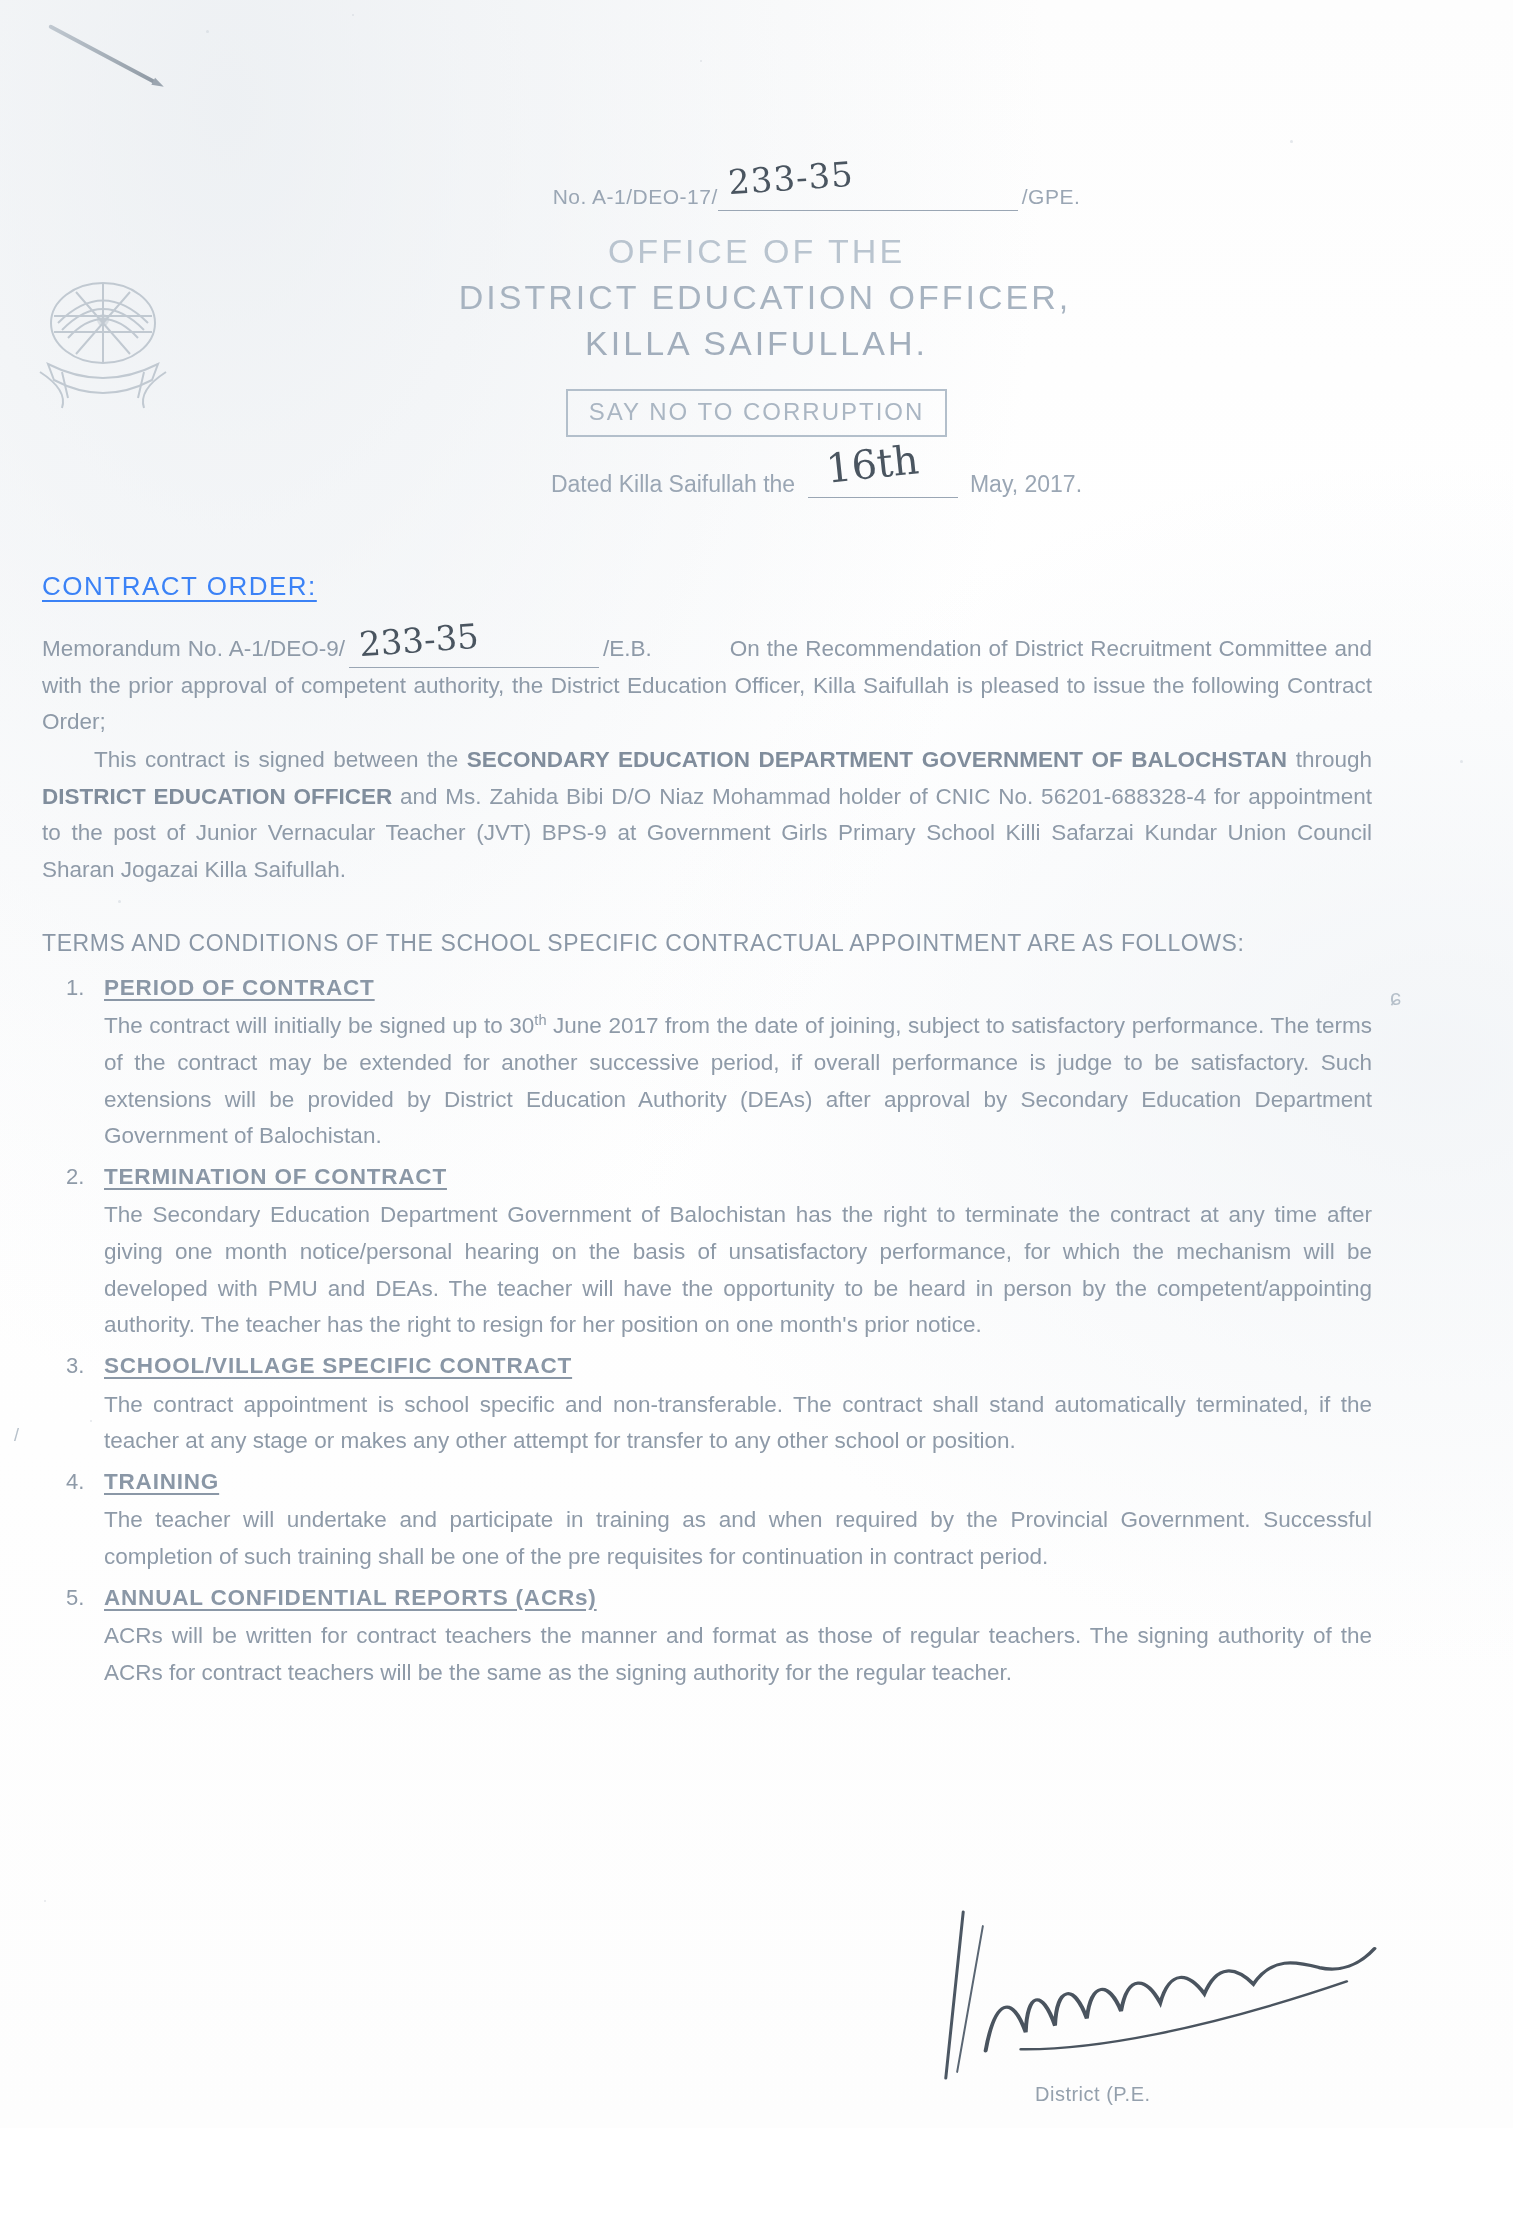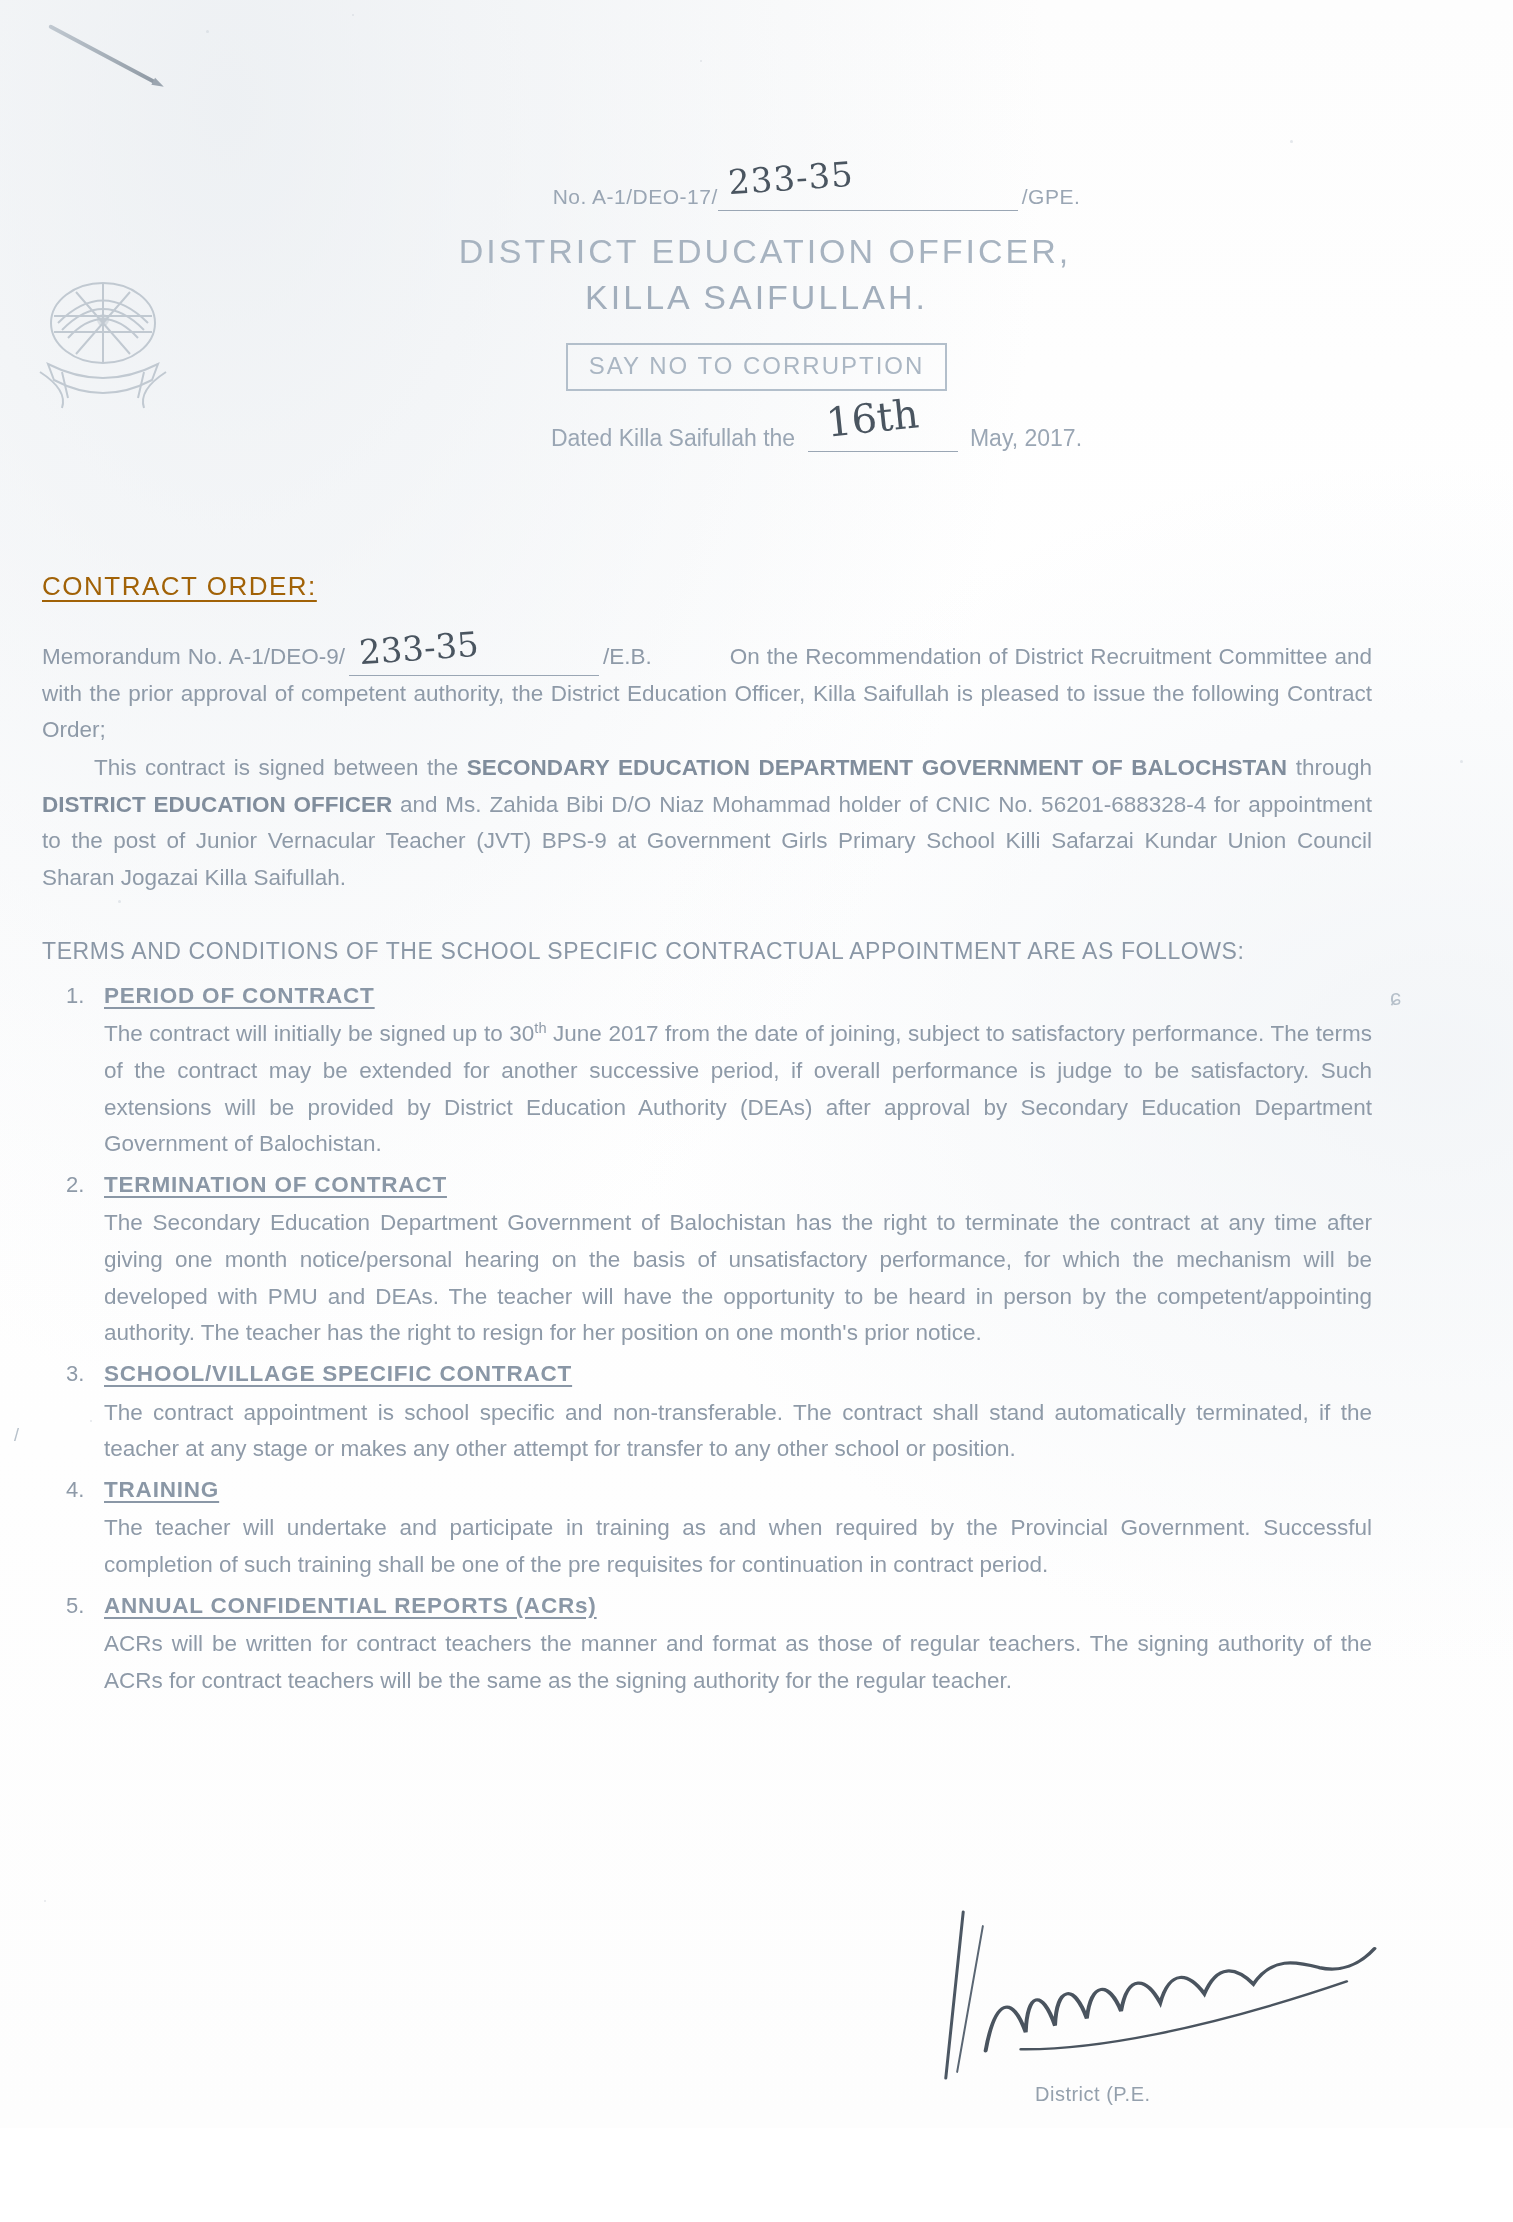--- a/index.html
+++ b/index.html
@@ -158,24 +158,24 @@
     top: 565px;
     width: 1330px;
     font-size: 22.5px;
     line-height: 1.62;
     color: #8e9aa8;
     text-align: justify;
   }
   .contract-order {
     font-size: 26px;
     letter-spacing: 1.5px;
-    color: #a16207;
+    color: #3b82f6;
     text-decoration: underline;
     text-underline-offset: 5px;
-    margin-bottom: 32px;
+    margin-bottom: 24px;
   }
   .memo2 {
     display: block;
     margin-bottom: 2px;
     position: relative;
   }
   .memo2 .blank3 {
     display: inline-block;
     width: 250px;
     border-bottom: 1.6px solid #9aa6b4;
@@ -329,20 +329,21 @@
   <div class="header">
     <div class="memo-line">
       <span class="lbl">No. A-1/DEO-17/</span>
       <span class="blank">
         <span class="hand">233-35</span>
       </span>
       <span class="gpe">/GPE.</span>
     </div>
 
     <div class="office-title">
+      <div class="l1">OFFICE OF THE</div>
       <div class="l2">DISTRICT EDUCATION OFFICER,</div>
       <div class="l3">KILLA SAIFULLAH.</div>
     </div>
 
     <div class="slogan">SAY NO TO CORRUPTION</div>
 
     <div class="dated">
       <span>Dated Killa Saifullah the</span>
       <span class="blank2">
         <span class="hand">16th</span>

